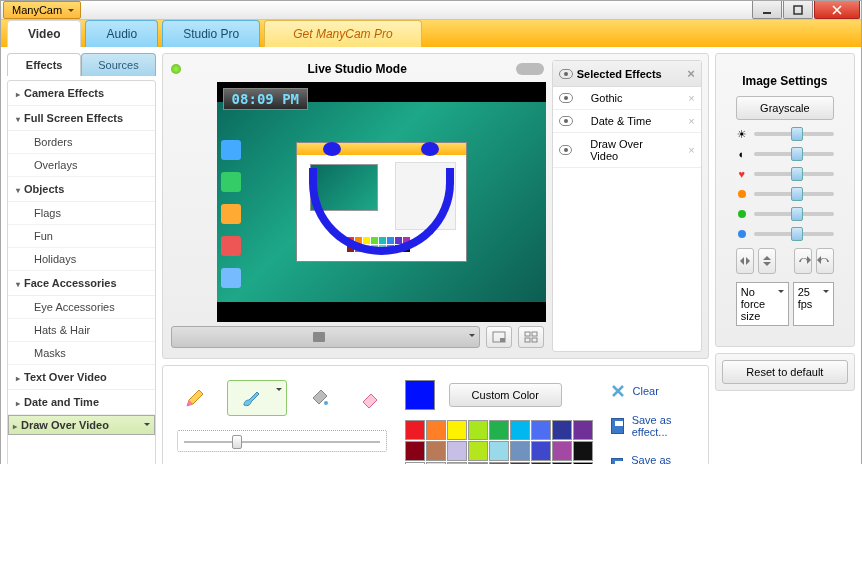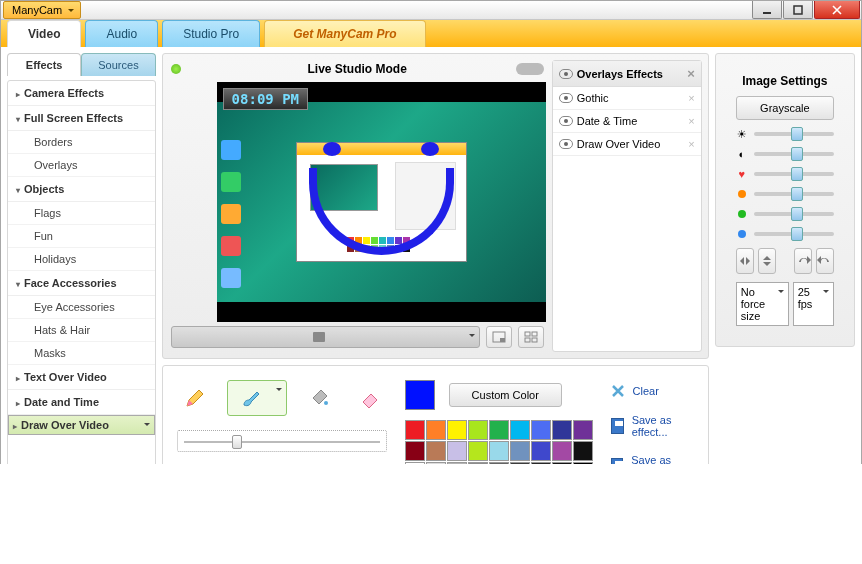--- a/index.html
+++ b/index.html
@@ -8,21 +8,21 @@
 .titlebar { height: 22px; background: linear-gradient(#fff,#e8e8e8); display: flex; align-items: center; border-bottom: 1px solid #c7c7c7; }
 .titlebtn { background: linear-gradient(#ffdb6f,#ffb93c); border: 1px solid #c98e1a; padding: 2px 18px 2px 8px; margin-left: 2px; font-size: 11px; position: relative; border-radius: 2px; }
 .titlebtn::after { content:""; position:absolute; right:6px; top:7px; border:3px solid transparent; border-top-color:#5a4200; }
 .winbtns { margin-left: auto; display: flex; }
 .wbtn { width: 30px; height: 18px; border: 1px solid #8a8a8a; background: linear-gradient(#f2f2f2,#d6d6d6); display:flex; align-items:center; justify-content:center; margin-right:1px; border-radius: 0 0 2px 2px; border-top:none;}
 .wbtn.close { width: 46px; background: linear-gradient(#f07a6a,#d6311e); border-color:#a22; }
 .wbtn svg { width:10px; height:10px; }
 .topbar { height: 38px; background: linear-gradient(#ffd966,#ffb40f); display: flex; align-items: flex-end; padding: 0 4px; }
 .tab { background: linear-gradient(#b7e5fc,#8dd4f7); border: 1px solid #5bb3dd; border-bottom:none; padding: 6px 20px; margin: 0 2px; border-radius: 4px 4px 0 0; color: #1a4d6a; font-size:12px; cursor:pointer;}
 .tab.active { background: #fff; border-color:#d8d8d8; color:#333; font-weight:bold;}
-.tab.pro { background: linear-gradient(#fff2b8,#ffe27a); border-color:#e6b84a; color:#c06000; font-weight:bold; font-style:italic; padding:6px 28px;}
+.tab.pro { background: linear-gradient(#fff2b8,#ffe27a); border-color:#e6b84a; color:#c06000; font-weight:normal; font-style:italic; padding:6px 28px;}
 .content { flex:1; background:#fff; display:flex; padding:6px; gap:6px; }
 .leftcol { width:178px; display:flex; flex-direction:column; gap:4px;}
 .subtabs { display:flex; }
 .subtab { flex:1; background: linear-gradient(#c9e6f5,#a6d5ec); border:1px solid #8bb; border-bottom:none; padding:5px; text-align:center; border-radius:4px 4px 0 0; color:#2a5a7a; cursor:pointer;}
 .subtab.active { background:#fff; font-weight:bold; color:#333; border-color:#ccc;}
 .fxlist { flex:1; border:1px solid #d8d8d8; border-radius:3px; background:#fff; overflow:auto;}
 .fxcat { padding:6px 8px; border-bottom:1px solid #eee; font-weight:bold; color:#333; cursor:pointer;}
 .fxcat::before { content:"▸"; font-size:8px; margin-right:4px; display:inline-block; color:#666;}
 .fxcat.open::before { content:"▾"; }
 .fxitem { padding:5px 8px 5px 26px; border-bottom:1px solid #f2f2f2; color:#444; cursor:pointer;}
@@ -44,21 +44,21 @@
 .smile .eye.l{left:10%;} .smile .eye.r{right:10%;}
 .smile .mouth { position:absolute; left:0; right:0; top:28%; bottom:0; border:8px solid #2020e8; border-top:none; border-radius:0 0 120px 120px;}
 .icocol { position:absolute; left:4px; top:38px; display:flex; flex-direction:column; gap:12px;}
 .dicon { width:20px; height:20px; background:#4af; border-radius:3px;}
 .layoutbar { display:flex; gap:6px; padding:4px 2px;}
 .lbtn { width:26px; height:22px; border:1px solid #bbb; border-radius:3px; background:linear-gradient(#fcfcfc,#e6e6e6); display:flex; align-items:center; justify-content:center; cursor:pointer;}
 .lbtn.sel { background:linear-gradient(#e0e0e0,#c8c8c8);}
 .selfx { width:150px; border:1px solid #d8d8d8; border-radius:3px; background:#fff;}
 .selhd { padding:5px 6px; background:linear-gradient(#f2f2f2,#e6e6e6); font-weight:bold; display:flex; align-items:center; gap:4px; border-bottom:1px solid #ddd;}
 .selhd .x { margin-left:auto; color:#999; cursor:pointer; font-size:13px;}
-.selrow { padding:5px 6px; display:flex; align-items:center; gap:4px; border-bottom:1px solid #eee;}
+.selrow { padding:5px 6px; display:flex; align-items:center; gap:18px; border-bottom:1px solid #eee;}
 .selrow .x { margin-left:auto; color:#bbb; cursor:pointer;}
 .eyeico { width:14px; height:10px; border:1px solid #888; border-radius:6px; position:relative;}
 .eyeico::after{content:"";position:absolute;width:4px;height:4px;background:#666;border-radius:50%;left:4px;top:2px;}
 .toolpanel { border:1px solid #d8d8d8; border-radius:3px; background:#fff; padding:14px; display:flex; gap:18px;}
 .tools { display:flex; flex-direction:column; gap:14px; width:230px;}
 .toolrow { display:flex; gap:14px;}
 .toolbtn { width:36px; height:36px; border:1px solid transparent; border-radius:3px; display:flex; align-items:center; justify-content:center; cursor:pointer;}
 .toolbtn.sel { border-color:#8ec96b; background:#f2fae8;}
 .wrow { display:flex; align-items:center; gap:14px;}
 .wlabel { color:#555;}
@@ -216,21 +216,21 @@
                   <rect x="8" y="1" width="5" height="4" fill="none" stroke="#888"></rect>
                   <rect x="1" y="7" width="5" height="4" fill="none" stroke="#888"></rect>
                   <rect x="8" y="7" width="5" height="4" fill="none" stroke="#888"></rect>
                 </svg>
               </div>
           </div>
         </div>
         <div class="selfx">
           <div class="selhd">
             <span class="eyeico"></span>
-            <span>Overlays Effects</span>
+            <span>Selected Effects</span>
             <span class="x">×</span>
           </div>
           <div class="selrow">
               <span class="eyeico"></span>
               <span>Gothic</span>
               <span class="x">×</span>
             </div>
           <div class="selrow">
               <span class="eyeico"></span>
               <span>Date &amp; Time</span>
@@ -398,16 +398,19 @@
               <svg width="16" height="14">
                 <path d="M12 8 A5 5 0 0 0 4 5 L4 2 L0 6 L4 10 L4 7 A3 3 0 0 1 10 8" fill="#777"></path>
               </svg>
             </div>
         </div>
         <div class="selrow2">
           <div class="sel" style="flex:1.6">No force size</div>
           <div class="sel">25 fps</div>
         </div>
       </div>
+      <div class="rpanel" style="padding:6px">
+        <div class="rbtn">Reset to default</div>
+      </div>
     </div>
 
   </div>
 </div>
 
 </body></html>

